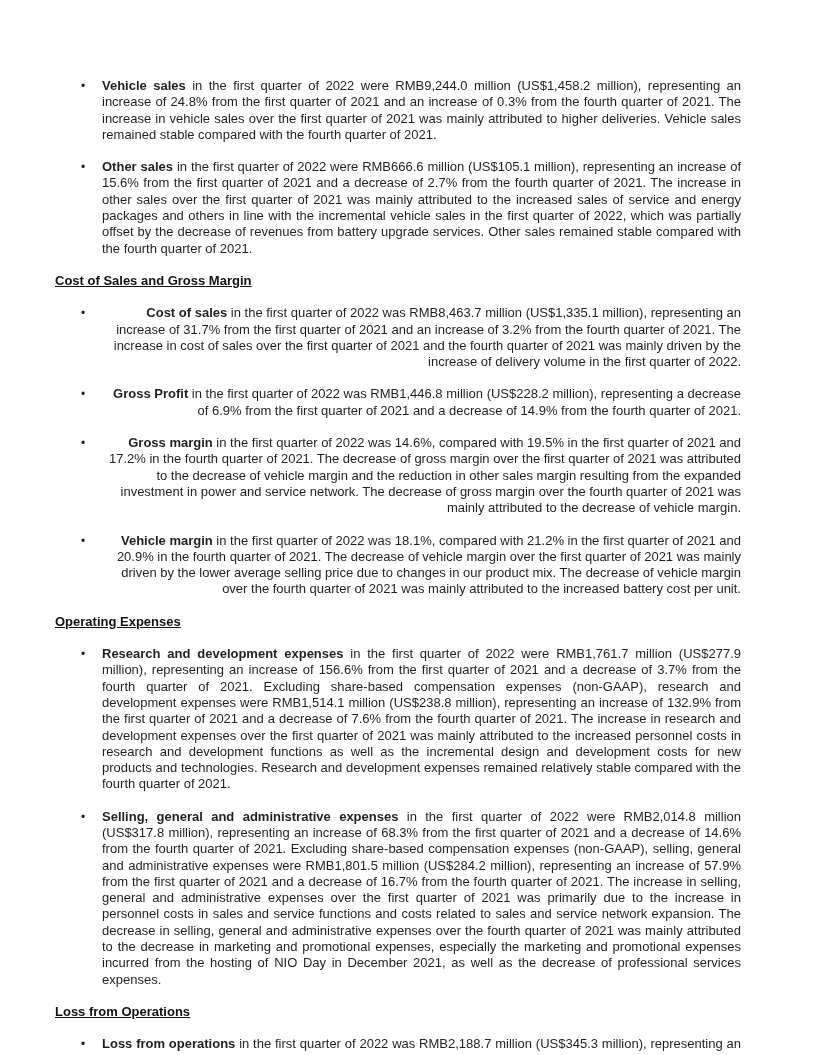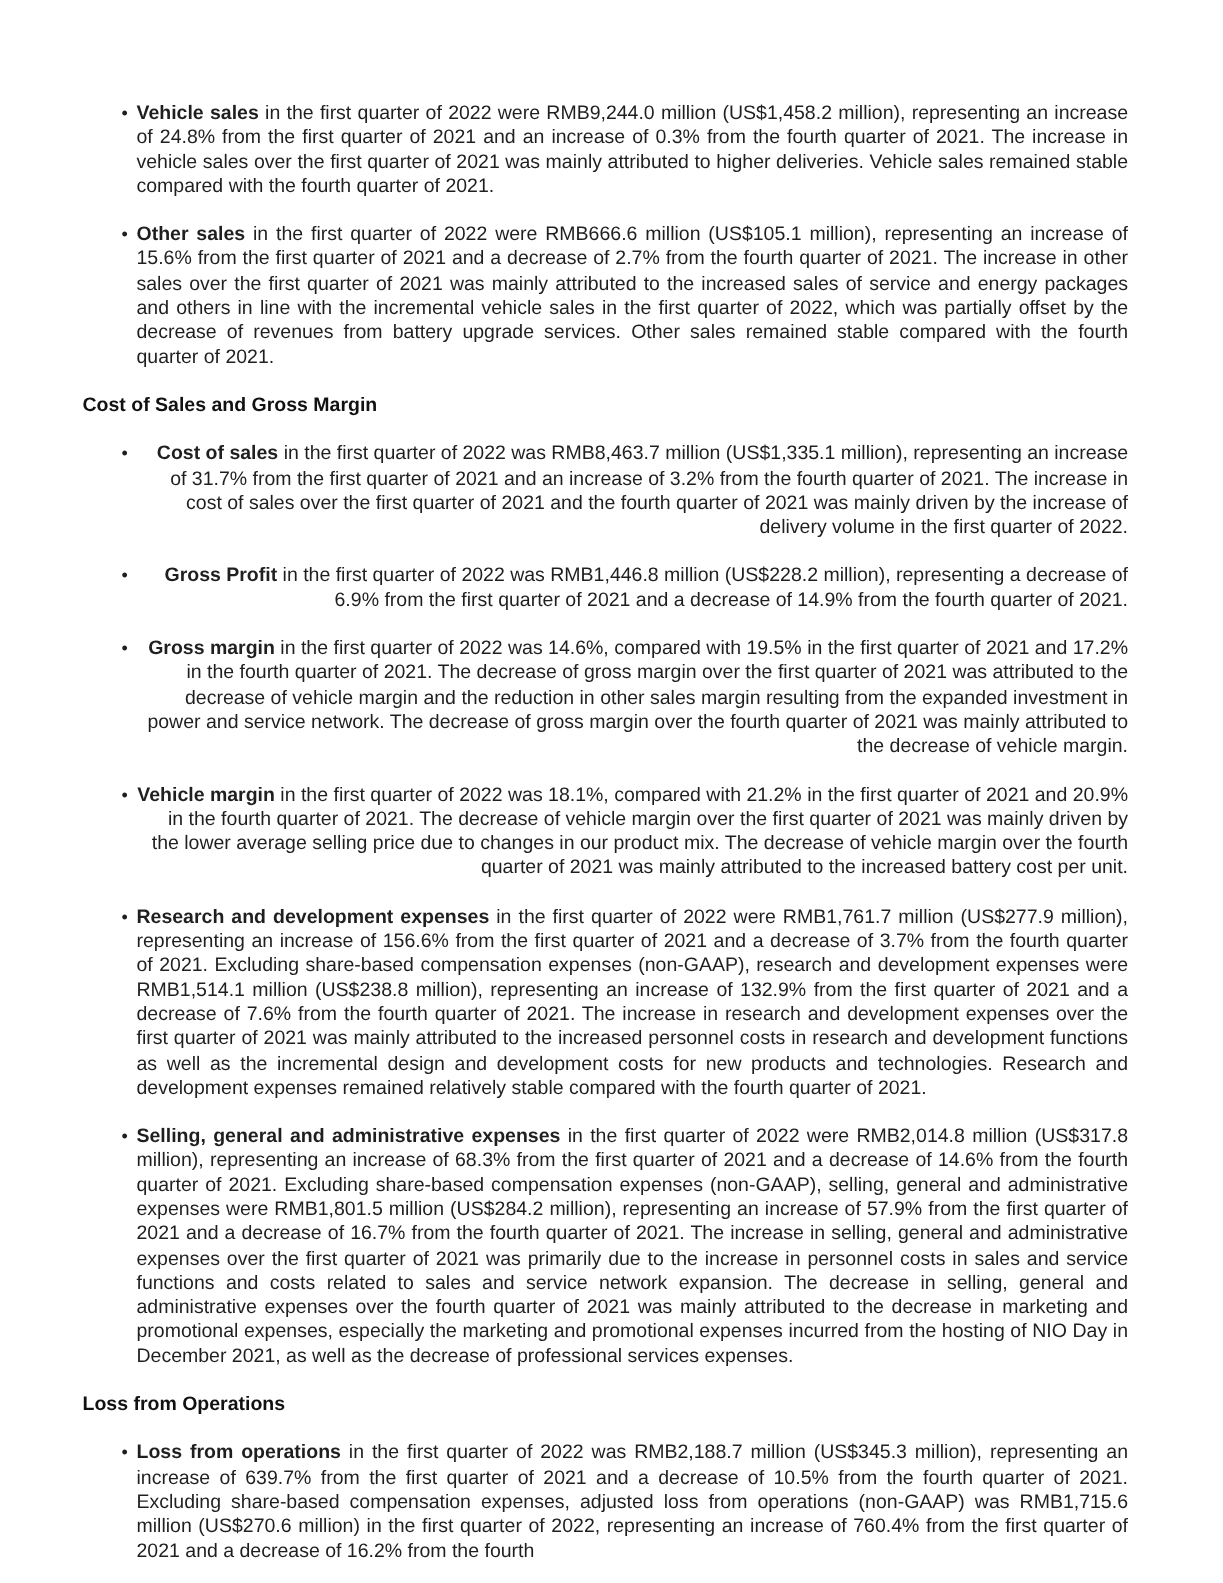--- a/index.html
+++ b/index.html
@@ -21,33 +21,34 @@
     color: #1f1f1f;
     -webkit-font-smoothing: antialiased;
   }
   .block { margin: 0 0 16px 0; }
   .heading {
     font-weight: bold;
     font-size: 13px;
     line-height: 16.3px;
     margin: 0 0 16px 0;
     color: #111111;
+    text-decoration: underline;
   }
   .bullet {
     position: relative;
     padding-left: 31px;
   }
   .marker {
     position: absolute;
     left: 26px;
     top: 0;
     width: 10px;
     font-size: 12px;
   }
-  .para { margin: 5px; }
+  .para { margin: 16px; }
   .align-justify .para { text-align: justify; }
   .align-left .para { text-align: right; }
   .lead { font-weight: bold; }
 </style>
 </head>
 <body>
 
 <div class="doc-page">
 
   <div class="block bullet align-justify">
@@ -75,20 +76,21 @@
   <div class="block bullet align-left">
     <span class="marker">•</span>
     <p class="para"><b class="lead">Gross margin</b><span> in the first quarter of 2022 was 14.6%, compared with 19.5% in the first quarter of 2021 and 17.2% in the fourth quarter of 2021. The decrease of gross margin over the first quarter of 2021 was attributed to the decrease of vehicle margin and the reduction in other sales margin resulting from the expanded investment in power and service network. The decrease of gross margin over the fourth quarter of 2021 was mainly attributed to the decrease of vehicle margin.</span></p>
   </div>
 
   <div class="block bullet align-left">
     <span class="marker">•</span>
     <p class="para"><b class="lead">Vehicle margin</b><span> in the first quarter of 2022 was 18.1%, compared with 21.2% in the first quarter of 2021 and 20.9% in the fourth quarter of 2021. The decrease of vehicle margin over the first quarter of 2021 was mainly driven by the lower average selling price due to changes in our product mix. The decrease of vehicle margin over the fourth quarter of 2021 was mainly attributed to the increased battery cost per unit.</span></p>
   </div>
 
+  <h2 class="block heading">Operating Expenses</h2>
 
   <div class="block bullet align-justify">
     <span class="marker">•</span>
     <p class="para"><b class="lead">Research and development expenses</b><span> in the first quarter of 2022 were RMB1,761.7 million (US$277.9 million), representing an increase of 156.6% from the first quarter of 2021 and a decrease of 3.7% from the fourth quarter of 2021. Excluding share-based compensation expenses (non-GAAP), research and development expenses were RMB1,514.1 million (US$238.8 million), representing an increase of 132.9% from the first quarter of 2021 and a decrease of 7.6% from the fourth quarter of 2021. The increase in research and development expenses over the first quarter of 2021 was mainly attributed to the increased personnel costs in research and development functions as well as the incremental design and development costs for new products and technologies. Research and development expenses remained relatively stable compared with the fourth quarter of 2021.</span></p>
   </div>
 
   <div class="block bullet align-justify">
     <span class="marker">•</span>
     <p class="para"><b class="lead">Selling, general and administrative expenses</b><span> in the first quarter of 2022 were RMB2,014.8 million (US$317.8 million), representing an increase of 68.3% from the first quarter of 2021 and a decrease of 14.6% from the fourth quarter of 2021. Excluding share-based compensation expenses (non-GAAP), selling, general and administrative expenses were RMB1,801.5 million (US$284.2 million), representing an increase of 57.9% from the first quarter of 2021 and a decrease of 16.7% from the fourth quarter of 2021. The increase in selling, general and administrative expenses over the first quarter of 2021 was primarily due to the increase in personnel costs in sales and service functions and costs related to sales and service network expansion. The decrease in selling, general and administrative expenses over the fourth quarter of 2021 was mainly attributed to the decrease in marketing and promotional expenses, especially the marketing and promotional expenses incurred from the hosting of NIO Day in December 2021, as well as the decrease of professional services expenses.</span></p>
   </div>

